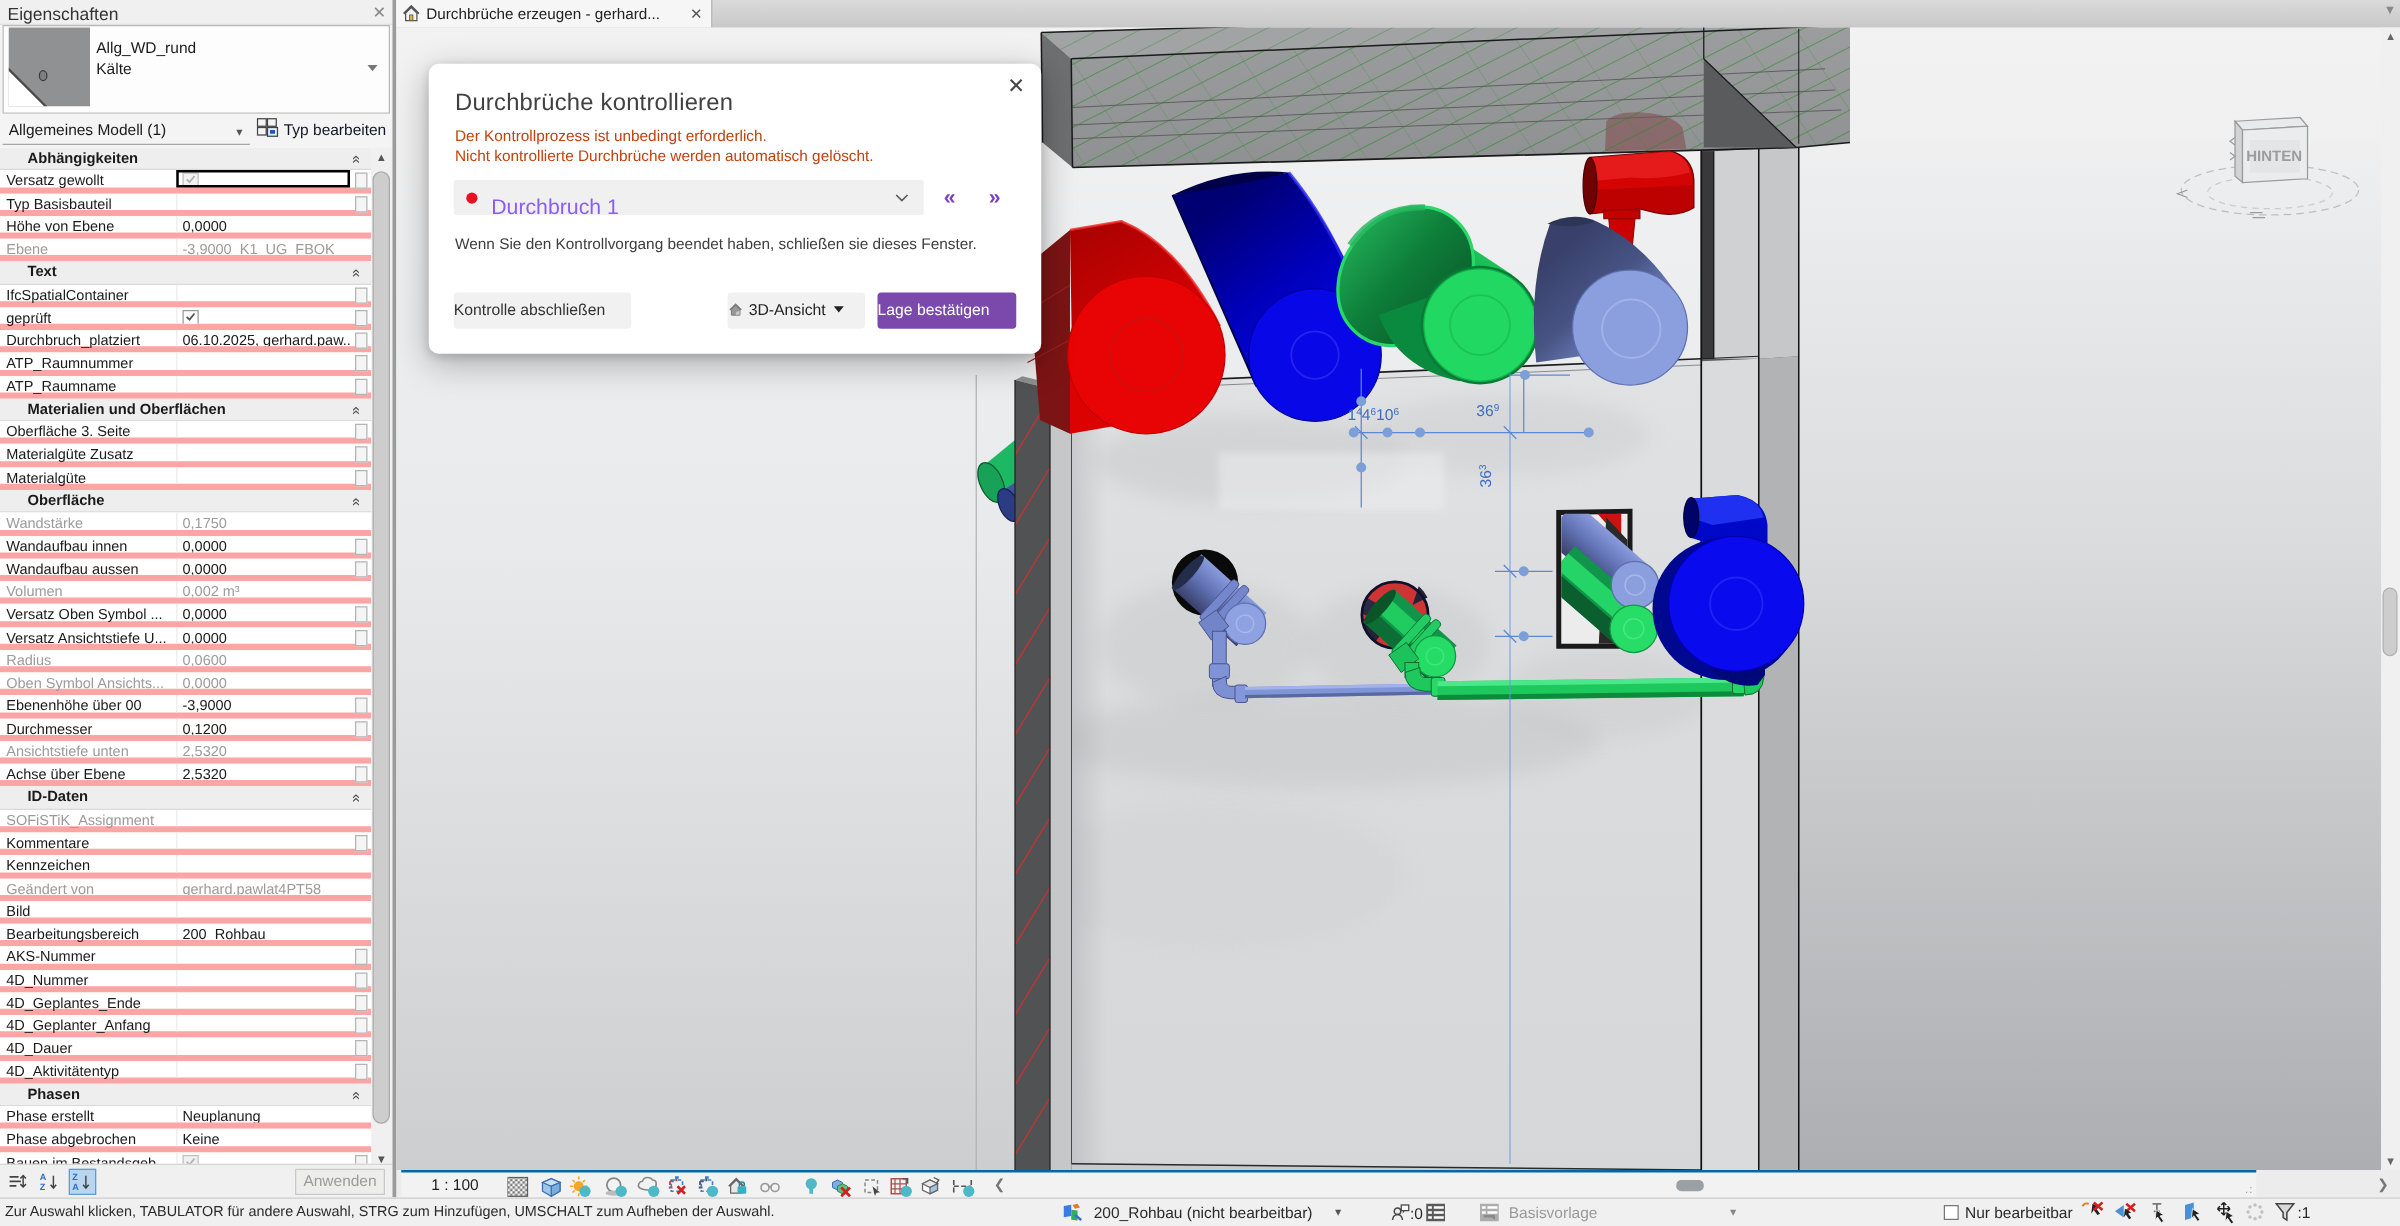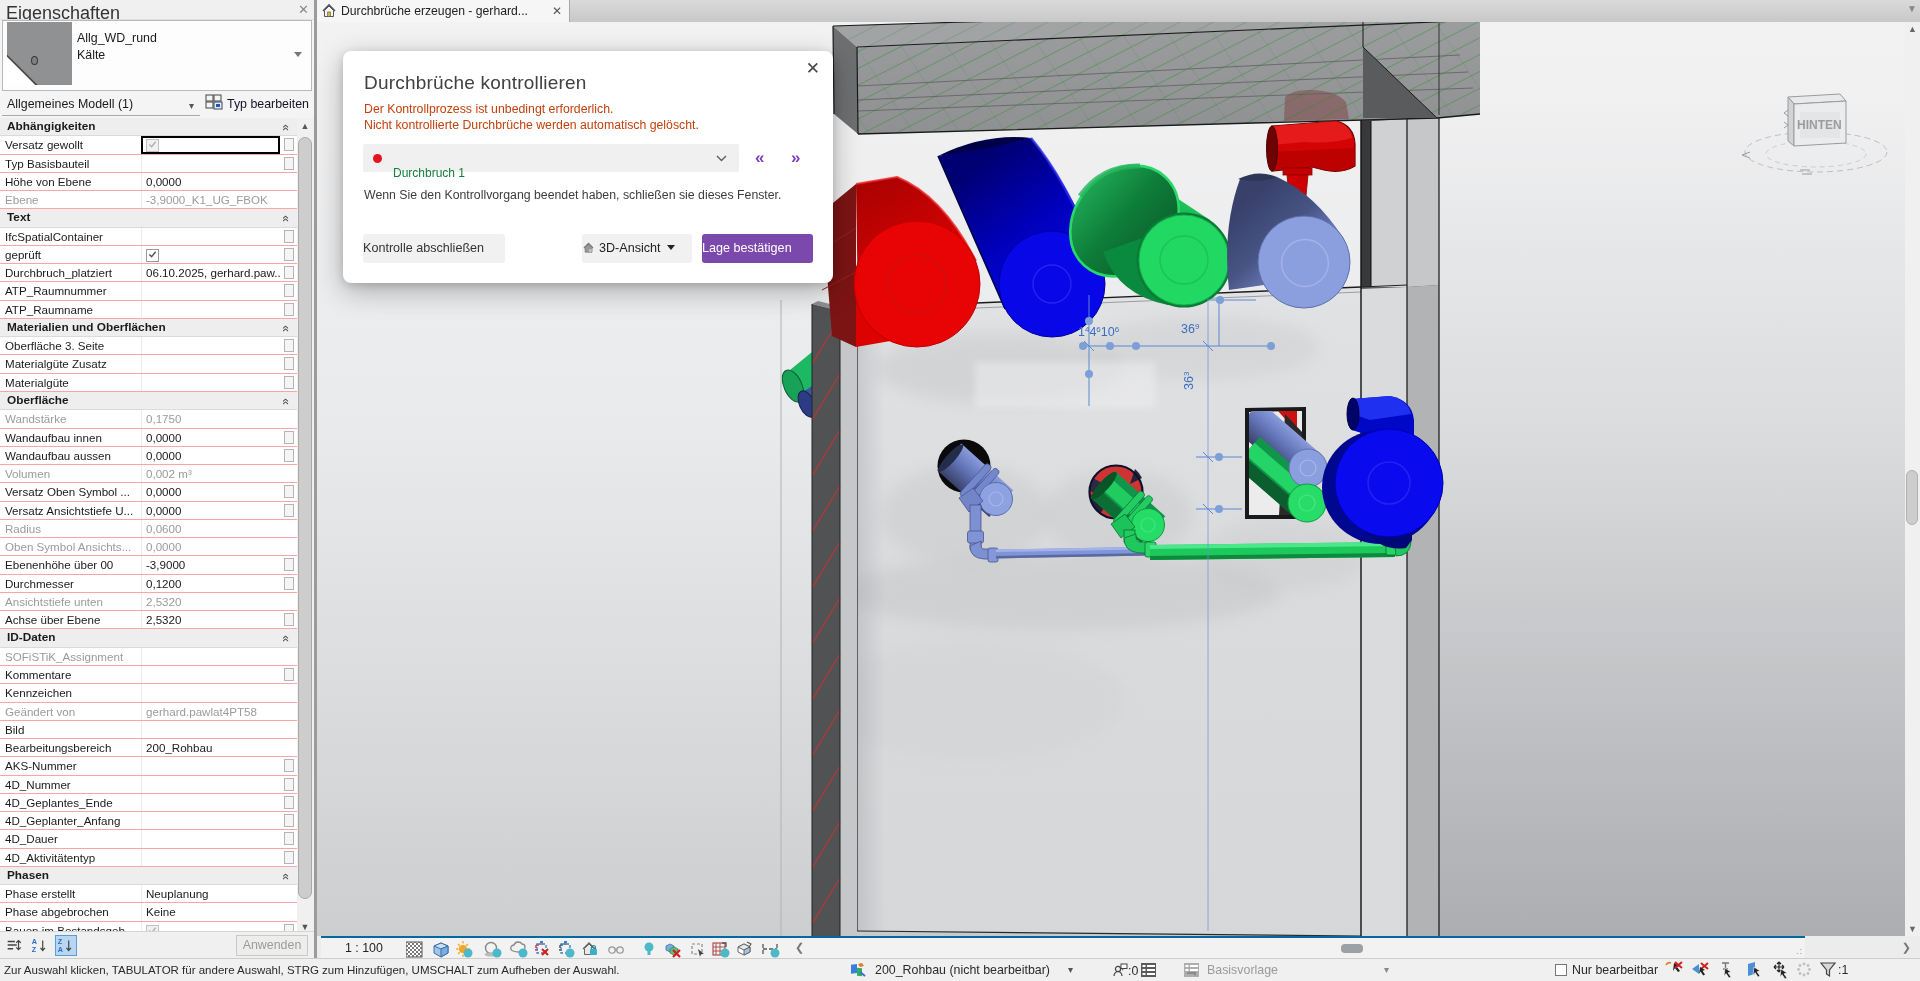--- a/index.html
+++ b/index.html
@@ -1,38 +1,38 @@
 <!DOCTYPE html>
 <html><head><meta charset="utf-8">
 <style>
 *{margin:0;padding:0;box-sizing:border-box}
 html,body{width:1920px;height:981px;overflow:hidden;font-family:"Liberation Sans",sans-serif;background:#ececec}
 #stage{position:absolute;left:0;top:0;width:1920px;height:981px}
 
 #panel{position:absolute;left:0;top:0;width:314px;height:958px;background:#f4f4f4;font-size:11.6px;color:#1a1a1a}
 #ptitle{position:absolute;left:0;top:0;width:314px;height:20px;background:#f0f0f0;border-bottom:1px solid #e0e0e0}
-#ptitle span{position:absolute;left:6px;top:3px;font-size:18px;color:#333}
+#ptitle span{position:absolute;left:6px;top:3px;font-size:14px;color:#333}
 #ptitle .x{left:auto;right:5px;top:2px;color:#888;font-size:13px}
 #pbox{position:absolute;left:2px;top:20px;width:310px;height:71px;background:#fdfdfd;border:1px solid #b9b9b9}
 #thumb{position:absolute;left:4px;top:1px;width:65px;height:63px;background:#8f9193;overflow:hidden}
 #thumb .tri{position:absolute;left:-22px;bottom:-22px;width:44px;height:44px;background:#fff;transform:rotate(45deg);border-top:2px solid #4a4a4a}
 #thumb .hole{position:absolute;left:24px;top:34px;width:7px;height:9px;border:1.5px solid #3a3a3a;border-radius:50%;background:#7d7f81}
 #pbox .t1{position:absolute;left:74px;top:10px;font-size:12.4px}
 #pbox .t2{position:absolute;left:74px;top:27px;font-size:12.4px}
 #pbox .car{position:absolute;right:9px;top:31px;width:0;height:0;border-left:4.5px solid transparent;border-right:4.5px solid transparent;border-top:5.5px solid #777}
 #psel{position:absolute;left:0;top:91px;width:314px;height:27px;background:#f4f4f4}
 #psel .nm{position:absolute;left:7px;top:6px;font-size:12.4px}
 #psel .car{position:absolute;left:189px;top:9px;color:#555;font-size:10px}
 #psel .ul{position:absolute;left:2px;top:24px;width:198px;height:1px;background:#a9a9a9}
 #psel .tbi{position:absolute;left:205px;top:3px;width:18px;height:16px}
 #psel .tbt{position:absolute;left:227px;top:6px;font-size:12.4px;color:#141428}
 #grid{position:absolute;left:0;top:118px;width:297px;background:#fff}
-.ph{position:relative;height:18.28px;background:#eeeeee;border-bottom:1px solid #dadada;font-weight:bold;font-size:11.8px;line-height:17px;padding-left:7px}
+.ph{position:relative;height:18.28px;background:#eeeeee;border-bottom:1px solid #dadada;font-weight:bold;font-size:11.8px;line-height:17px;padding-left:22px}
 .ph .chev{position:absolute;right:8px;top:1px;font-weight:normal;color:#444;display:inline-block;transform:rotate(90deg);font-size:12px}
-.pr{position:relative;height:18.28px;border-bottom:1px solid #fca5a5;line-height:17px;background:#fff}
+.pr{position:relative;height:18.28px;border-bottom:5px solid #fca5a5;line-height:17px;background:#fff}
 .pr .nm{position:absolute;left:5px;top:0;white-space:nowrap}
 .pr .val{position:absolute;left:141px;top:0;width:139px;border-left:1px solid #ececec;padding-left:4px;height:100%;white-space:nowrap;overflow:hidden}
 .pr.g .nm,.pr.g .val{color:#9b9b9b}
 .pr .assoc{position:absolute;right:3px;top:2px;width:10px;height:13px;border:1px solid #b5b5b5;background:#f5f5f5}
 .selcell{outline:2px solid #000;outline-offset:-2px}
 .cb{display:inline-block;width:13px;height:13px;margin-top:2px;border:1px solid #9a9a9a;background:#fff;line-height:9px;text-align:center}
 .cb.gray{background:#f1f1f1;border-color:#c0c0c0}
 #pscroll{position:absolute;left:297px;top:118px;width:17px;height:817px;background:#f0f0f0}
 #pscroll .thumbv{position:absolute;left:1px;top:19px;width:14px;height:762px;background:#cdcdcd;border:1px solid #a9a9a9;border-radius:7px}
 #pscroll .up,#pscroll .dn{position:absolute;left:0;width:16px;text-align:center;color:#555;font-size:9px}
@@ -76,21 +76,21 @@
 #status .nb{position:absolute;left:1572px;top:4px}
 #status .cbx{position:absolute;left:1555px;top:5px;width:12px;height:12px;border:1px solid #777;background:#fff}
 #status .f1{position:absolute;left:1838px;top:4px}
 
 #dlg{position:absolute;left:343px;top:51px;width:490px;height:232px;background:#fff;border-radius:8px;box-shadow:0 8px 28px rgba(0,0,0,.28),0 2px 8px rgba(0,0,0,.14)}
 #dlg .x{position:absolute;right:13px;top:7px;font-size:17px;color:#484848}
 #dlg h1{position:absolute;left:21px;top:21px;font-size:19px;font-weight:normal;color:#414141;letter-spacing:.2px}
 #dlg .b1{position:absolute;left:21px;top:51px;font-size:12.3px;color:#c2410c;line-height:15.6px}
 #dlg .dd{position:absolute;left:20px;top:93px;width:376px;height:28px;background:#f0f0f0;border-radius:2px}
 #dlg .dd .dot{position:absolute;left:10px;top:9.5px;width:9px;height:9px;border-radius:50%;background:#e81123}
-#dlg .dd .dt{position:absolute;left:30px;top:22px;font-size:12px;color:#15803d}
+#dlg .dd .dt{position:absolute;left:30px;top:12px;font-size:17px;color:#8b5cf6}
 
 #dlg .gl{position:absolute;top:97px;font-size:17px;color:#7a3fbe;font-weight:bold}
 #dlg .wenn{position:absolute;left:21px;top:137px;font-size:12.3px;color:#3d3d3d}
 #dlg .btn{position:absolute;top:183px;height:29px;border-radius:3px;font-size:12.6px;text-align:left;line-height:28px}
 #dlg .k{left:20px;width:142px;background:#f1f1f1;color:#333}
 #dlg .d3{left:239px;width:110px;background:#f1f1f1;color:#222}
 #dlg .lb{left:359px;width:111px;background:#7a49ab;color:#fff}
 </style></head>
 <body>
 <div id="stage">

